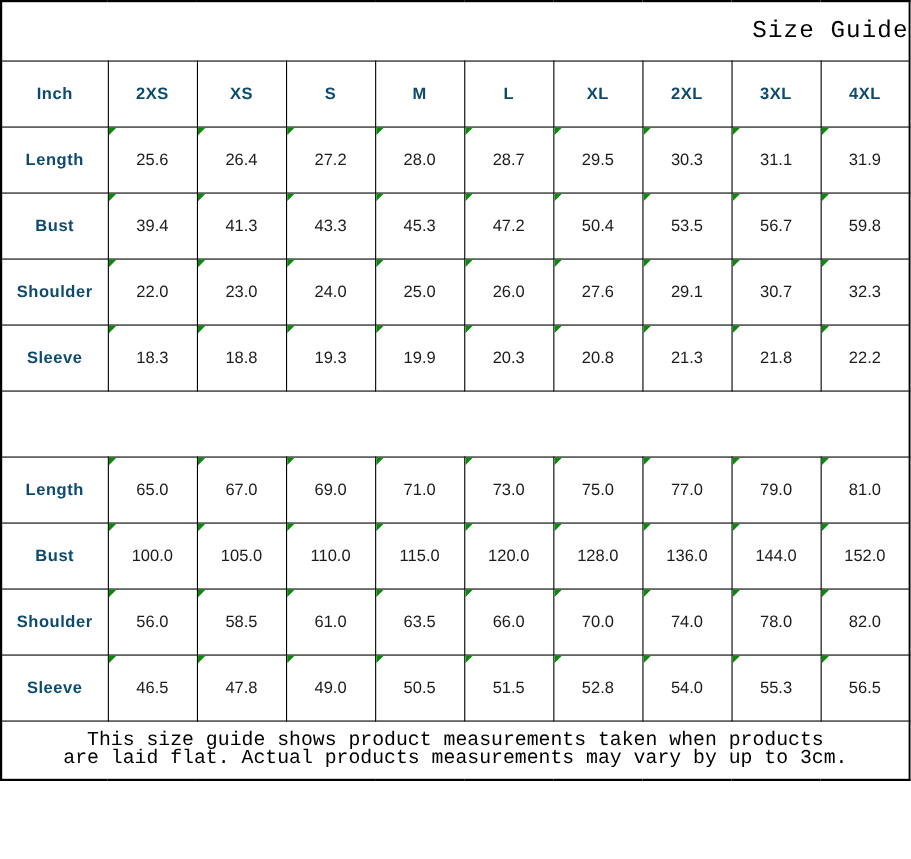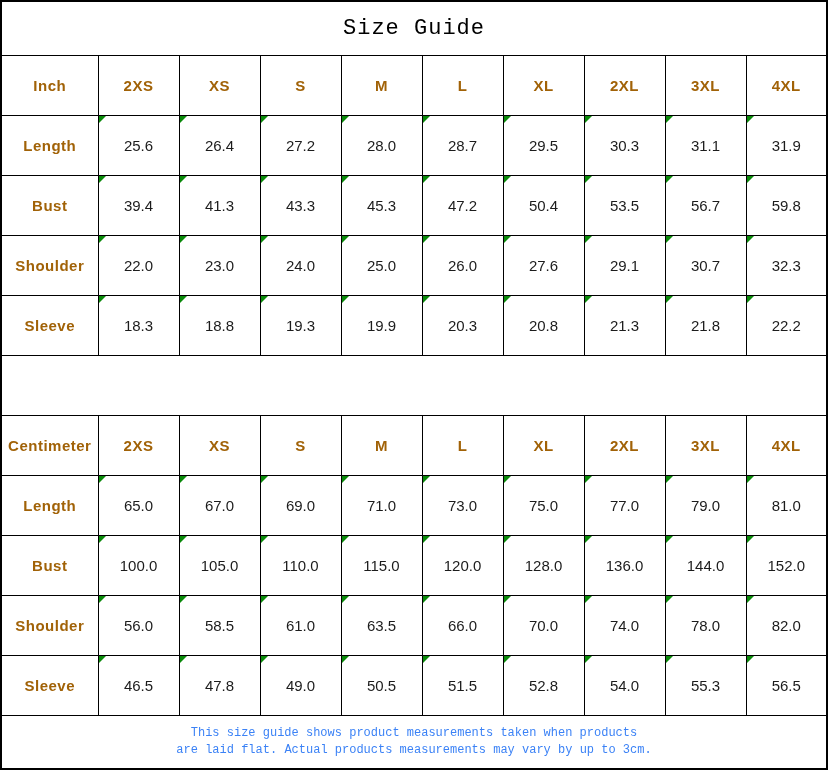--- a/index.html
+++ b/index.html
@@ -15,30 +15,30 @@
   td{
     border:1px solid #000000;
     text-align:center;vertical-align:middle;
     padding:0;margin:0;
     font-size:15px;color:#1c1c1c;
     overflow:hidden;white-space:nowrap;
   }
   td.title{
     height:53px;
     font-family:"Liberation Mono","DejaVu Sans Mono",monospace;
-    font-size:22px;color:#000000;font-weight:400;letter-spacing:1px;
+    font-size:22px;color:#000000;font-weight:400;letter-spacing:1px;text-align:right;
   }
   tr.rw td{height:59px;}
-  td.b{font-weight:bold;color:#a16207;letter-spacing:0.5px;}
+  td.b{font-weight:bold;color:#0c4a6e;letter-spacing:0.5px;}
   td.v{position:relative;}
   td.gapcell{height:59px;}
   td.footcell{
     height:52px;
     font-family:"Liberation Mono","DejaVu Sans Mono",monospace;
-    font-size:12px;color:#3b82f6;line-height:17px;font-weight:400;
+    font-size:18px;color:#000000;line-height:17px;font-weight:400;
   }
   .tri{
     position:absolute;top:0;left:0;width:0;height:0;
     border-top:7px solid #0a8a0a;
     border-right:7px solid transparent;
   }
 </style>
 </head>
 <body>
 
@@ -124,32 +124,20 @@
       <td class="v">20.8<span class="tri" style="border-top-color: rgb(10, 138, 10);"></span></td>
       <td class="v">21.3<span class="tri" style="border-top-color: rgb(10, 138, 10);"></span></td>
       <td class="v">21.8<span class="tri" style="border-top-color: rgb(10, 138, 10);"></span></td>
       <td class="v">22.2<span class="tri" style="border-top-color: rgb(10, 138, 10);"></span></td>
     </tr>
 
     <tr>
       <td class="gapcell" colspan="10"></td>
     </tr>
 
-    <tr class="rw">
-      <td class="b">Centimeter</td>
-      <td class="b">2XS</td>
-      <td class="b">XS</td>
-      <td class="b">S</td>
-      <td class="b">M</td>
-      <td class="b">L</td>
-      <td class="b">XL</td>
-      <td class="b">2XL</td>
-      <td class="b">3XL</td>
-      <td class="b">4XL</td>
-    </tr>
 
     <tr class="rw">
       <td class="b">Length</td>
       <td class="v">65.0<span class="tri" style="border-top-color: rgb(10, 138, 10);"></span></td>
       <td class="v">67.0<span class="tri" style="border-top-color: rgb(10, 138, 10);"></span></td>
       <td class="v">69.0<span class="tri" style="border-top-color: rgb(10, 138, 10);"></span></td>
       <td class="v">71.0<span class="tri" style="border-top-color: rgb(10, 138, 10);"></span></td>
       <td class="v">73.0<span class="tri" style="border-top-color: rgb(10, 138, 10);"></span></td>
       <td class="v">75.0<span class="tri" style="border-top-color: rgb(10, 138, 10);"></span></td>
       <td class="v">77.0<span class="tri" style="border-top-color: rgb(10, 138, 10);"></span></td>

